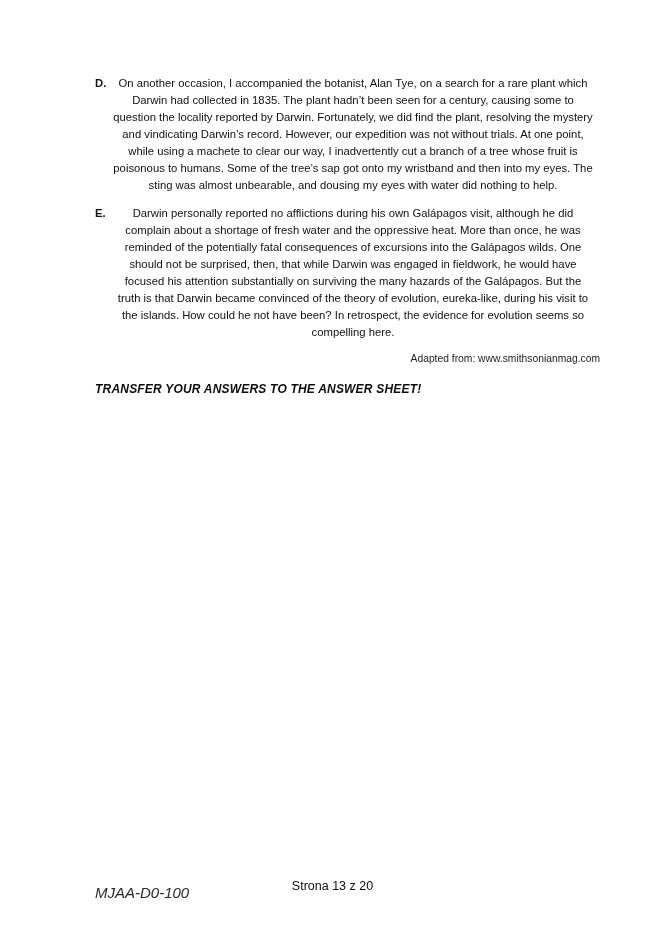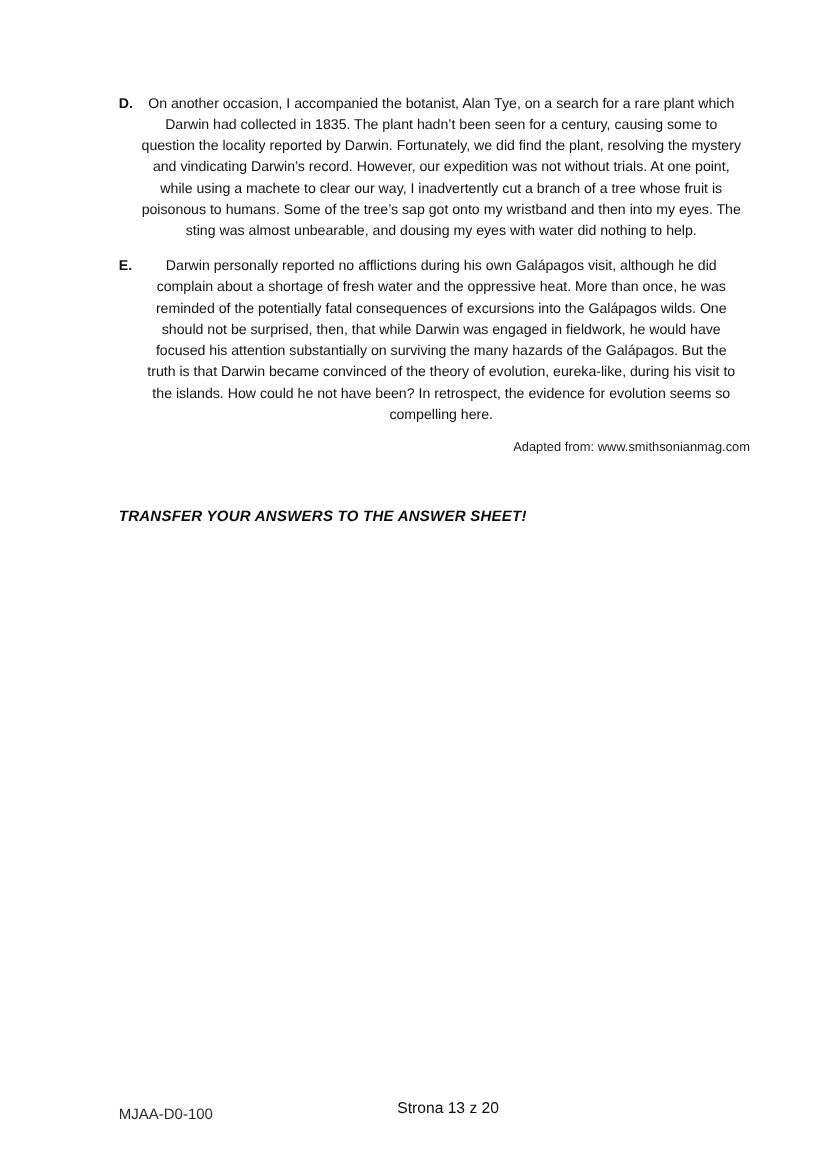--- a/index.html
+++ b/index.html
@@ -39,37 +39,38 @@
     text-align: center;
   }
   .source-line {
     margin-top: 6px;
     font-size: 10.3px;
     line-height: 14px;
     text-align: right;
     color: #1c1c1c;
   }
   .instruction {
-    margin-top: 40px;
+    margin-top: 16px;
     font-size: 12px;
     font-weight: bold;
     font-style: italic;
     letter-spacing: 0.2px;
     color: #0d0d0d;
   }
   .footer-code {
     position: absolute;
     left: 95px;
     top: 884px;
-    font-size: 12px;
+    font-size: 15px;
     color: #2a2a2a;
+    font-style: italic;
   }
   .footer-page {
     position: absolute;
-    left: 106px;
+    left: 80px;
     width: 505px;
     top: 879px;
     text-align: center;
     font-size: 12.5px;
     color: #0d0d0d;
   }
 </style>
 </head>
 <body>
 

